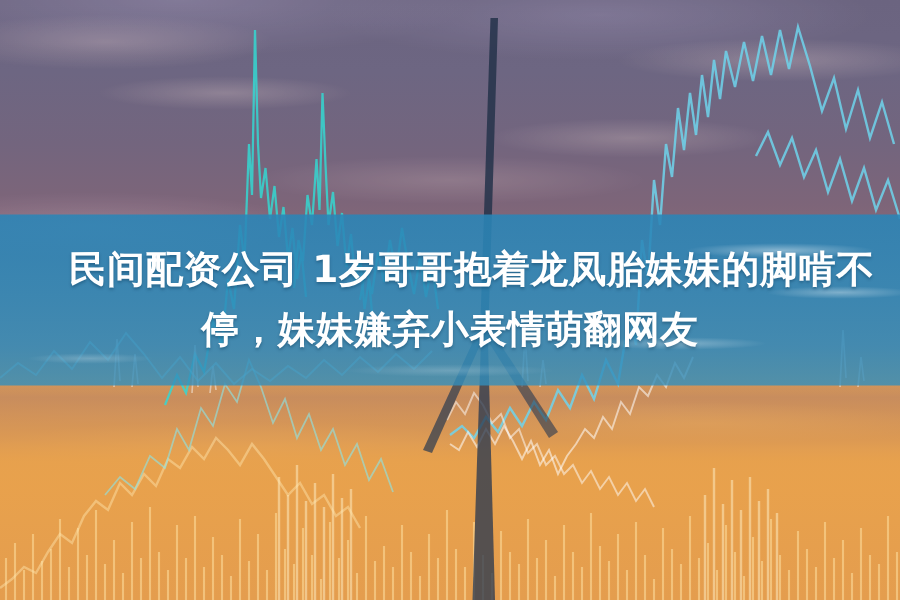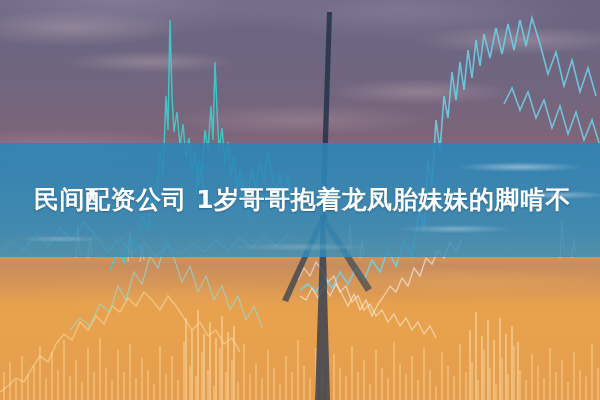--- a/index.html
+++ b/index.html
@@ -92,21 +92,21 @@
       radial-gradient(ellipse 60px 5px at 60px 96px, rgba(255,255,255,.22), rgba(0,0,0,0) 70%),
       radial-gradient(ellipse 100px 6px at 300px 104px, rgba(255,255,255,.18), rgba(0,0,0,0) 70%);
   }
 
   
   .headline{
     position:absolute;left:0;right:0;top:143px;height:114px;
     display:flex;flex-direction:column;
     align-items:center;justify-content:center;
     gap:4px;
-    padding:0 22px;
+    padding:0 34px;
   }
   .headline .line{
     color:#ffffff;
     font-size:25px;
     font-weight:700;
     line-height:36px;
     letter-spacing:.5px;
     white-space:nowrap;
     text-shadow:0 1px 2px rgba(0,40,70,.35);
   }
@@ -226,17 +226,18 @@
       <circle cx="323.5" cy="217" r="3.6" fill="#1f2c42" opacity="0.85"></circle>
     </svg>
   </div>
 
   <div class="band">
     <div class="band-clouds"></div>
   </div>
 
   <div class="headline">
     <div class="line line-1">民间配资公司 1岁哥哥抱着龙凤胎妹妹的脚啃不</div>
+    <div class="line line-2">停，妹妹嫌弃小表情萌翻网友</div>
   </div>
 
   <div class="watermark"></div>
 
 </div>
 
 </body></html>

